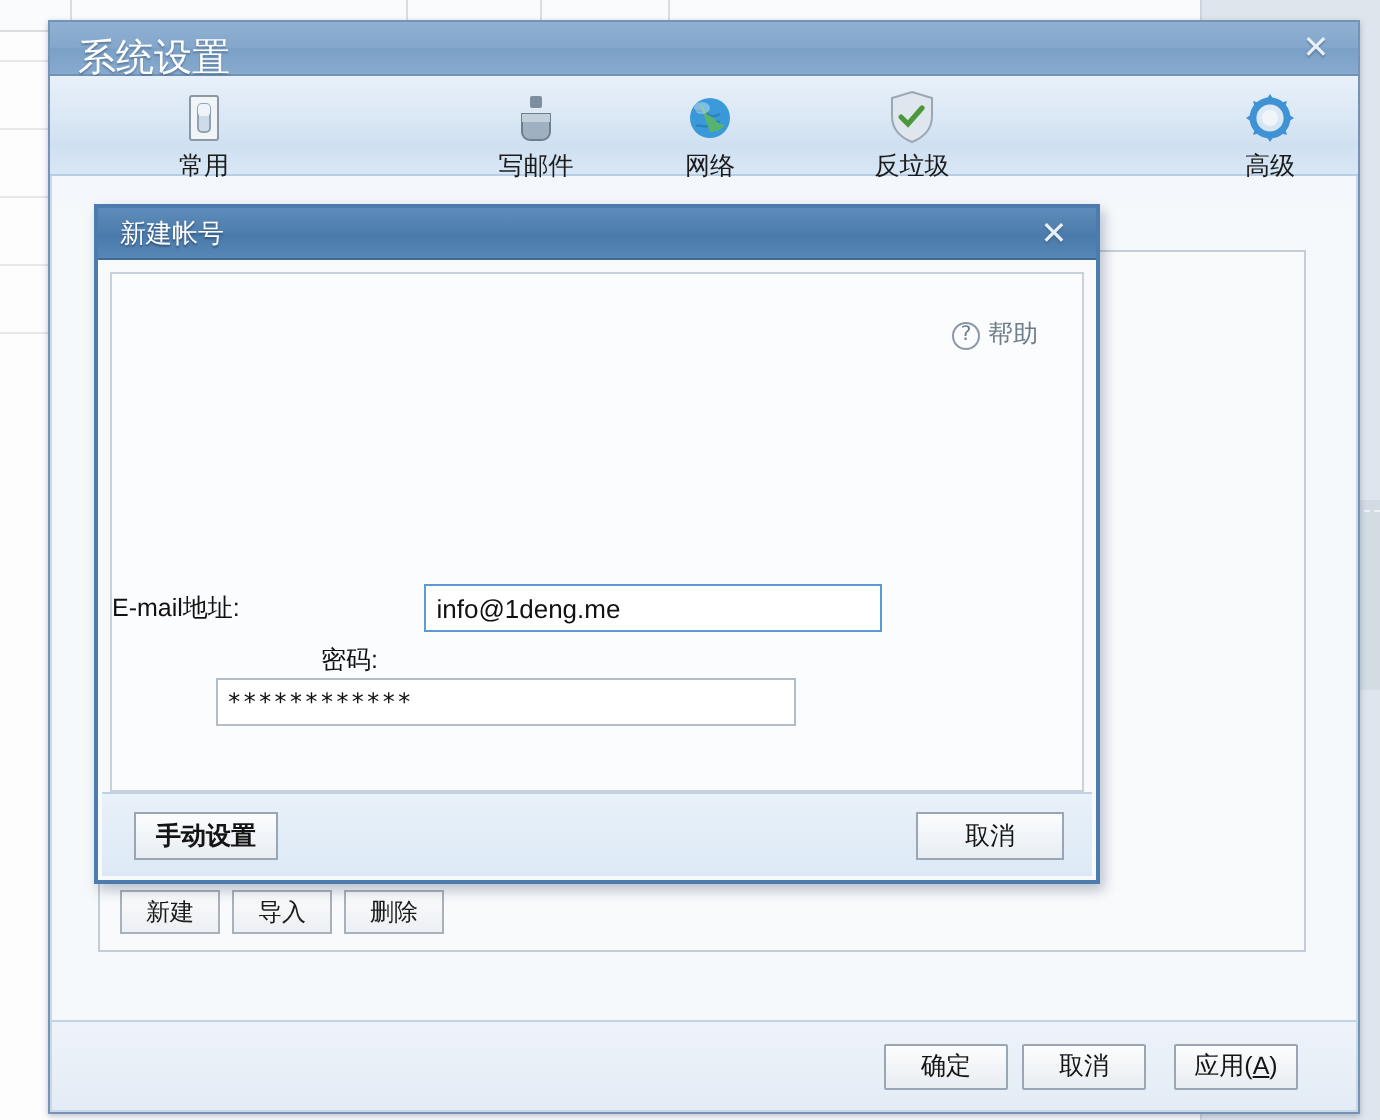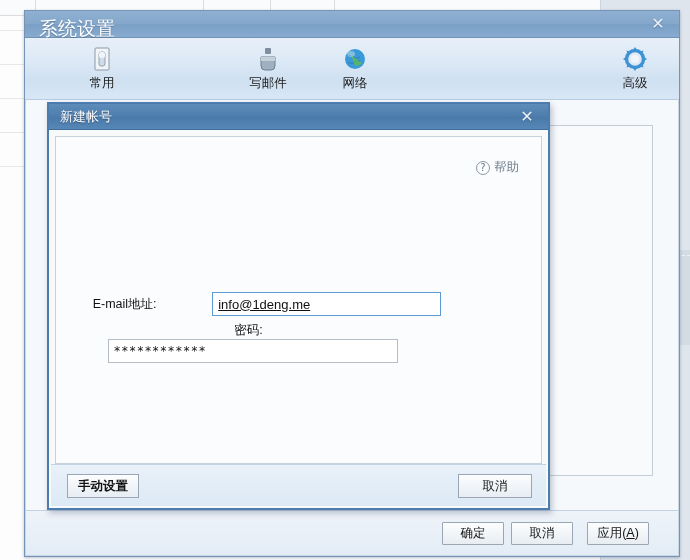--- a/index.html
+++ b/index.html
@@ -48,21 +48,21 @@
   }
   .win-x {
     position: absolute; right: 10px; top: 3px; width: 22px; height: 20px;
     color: #e8eff7; font-size: 16px; line-height: 20px; text-align: center;
     cursor: pointer; font-family: "DejaVu Sans", sans-serif;
     text-shadow: 0 1px 1px rgba(60,85,115,.5);
   }
 
   
   .toolbar {
-    height: 62px; position: relative;
+    height: 50px; position: relative;
     background: linear-gradient(to bottom,#e8f0f9 0%,#dbe8f5 42%,#cfe0f1 70%,#d8e7f5 100%);
     border-bottom: 1px solid #b9cde2;
   }
   .tb-item {
     position: absolute; top: 4px; width: 78px; height: 55px;
     text-align: center; cursor: pointer; border: 1px solid transparent; border-radius: 3px;
   }
   .tb-item.sel {
     background: linear-gradient(to bottom,#c3d2e3 0%,#b4c6da 55%,#c0d0e1 100%);
     border: 1px solid #8da5bf;
@@ -98,21 +98,21 @@
     position: absolute; top: 11px; height: 23px; width: 62px;
     background: linear-gradient(to bottom,#fcfdfe 0%,#f2f5f8 50%,#e8edf2 100%);
     border: 1px solid #9aa6b3; border-radius: 1px;
     font-size: 12.5px; color: #141414; line-height: 21px; text-align: center;
     cursor: pointer;
   }
   .btn-std u { text-decoration: underline; }
 
   
   .dlg-inner {
-    position: absolute; left: 47px; top: 102px; width: 503px; height: 408px;
+    position: absolute; left: 47px; top: 102px; width: 503px; height: 340px;
     background: #f7f9fb;
     border: 2px solid #4b7cad;
     box-shadow: 2px 3px 6px rgba(40,60,90,.30);
   }
   .titlebar-inner {
     height: 26px; position: relative;
     background: linear-gradient(to bottom,#5e8cba 0%,#4f7fae 45%,#4a7aa9 55%,#5787b6 100%);
     border-bottom: 1px solid #3f6c99;
   }
   .titlebar-inner .ttl {
@@ -128,21 +128,21 @@
     font-size: 12.5px; color: #6f7d8c; cursor: pointer;
     display: flex; align-items: center; gap: 4px;
   }
   .q-ico {
     display: inline-block; width: 14px; height: 14px; border-radius: 50%;
     border: 1px solid #8b98a6; color: #6f7d8c;
     font-size: 10px; line-height: 12px; text-align: center;
     font-family: "DejaVu Sans", sans-serif;
   }
   .frow { position: absolute; display: flex; align-items: center; }
-  .frow .lbl { font-size: 12.5px; color: #111; text-align: center; }
+  .frow .lbl { font-size: 12.5px; color: #111; text-align: left; }
   .finput {
     height: 24px; background: #ffffff; border: 1px solid #b4bcc6;
     font-size: 13px; color: #111; padding: 0 5px; outline: none;
     font-family: "Liberation Sans", sans-serif;
   }
   .finput.focused { border: 1px solid #5c9ad6; }
   .finput.pw { font-family: "DejaVu Sans Mono", monospace; font-size: 12px; letter-spacing: .5px; }
   .footer-inner {
     position: absolute; left: 2px; right: 2px; bottom: 2px; height: 42px;
     background: linear-gradient(to bottom,#e9f1f9,#dce9f5);
@@ -217,20 +217,29 @@
         <svg width="26" height="26" viewBox="0 0 26 26">
           <circle cx="13" cy="13" r="10" fill="#3a9ad9"></circle>
           <path d="M5 9c3 1 5 0 7 2s4 1 6 0M6 17c2-1 4 1 6 0s3-3 6-2" stroke="#2c7fb8" fill="none" stroke-width="1"></path>
           <path d="M8 6c3 2 2 5 5 6s3 4 6 4-1 4-6 4" fill="#5cb85c" opacity=".85"></path>
           <ellipse cx="9" cy="8" rx="4" ry="3" fill="#ffffff" opacity=".35"></ellipse>
         </svg>
       </div>
       <div class="tb-lbl">网络</div>
     </div>
 
+    <div class="tb-item" style="left:392px">
+      <div class="tb-ico">
+        <svg width="24" height="27" viewBox="0 0 24 27">
+          <path d="M12 1l10 3v9c0 7-5 11-10 13C7 24 2 20 2 13V4z" fill="#dfe6ee" stroke="#9aa8b6"></path>
+          <path d="M6.5 13.5l3.5 3.5 7-8" stroke="#4a9a3c" stroke-width="2.6" fill="none" stroke-linecap="round"></path>
+        </svg>
+      </div>
+      <div class="tb-lbl">反垃圾</div>
+    </div>
 
 
     <div class="tb-item" style="left:571px">
       <div class="tb-ico">
         <svg width="26" height="26" viewBox="0 0 26 26">
           <path d="M13 1l2 3h-4zM13 25l-2-3h4zM1 13l3-2v4zM25 13l-3 2v-4zM4.5 4.5l3.4 1-2.4 2.4zM21.5 21.5l-3.4-1 2.4-2.4zM21.5 4.5l-1 3.4-2.4-2.4zM4.5 21.5l1-3.4 2.4 2.4z" fill="#3f93d4"></path>
           <circle cx="13" cy="13" r="8.5" fill="none" stroke="#3f93d4" stroke-width="3.4"></circle>
           <circle cx="13" cy="13" r="4" fill="#f0f5fa"></circle>
         </svg>
       </div>
@@ -265,21 +274,21 @@
   </div>
 
   <div class="body-inner">
     <div class="help-link">
       <span class="q-ico">?</span>
       <span>帮助</span>
     </div>
 
     <div class="frow" style="left:0px; top:155px; width:385px;">
       <div class="lbl" style="width:176px">E-mail地址:</div>
-      <input class="finput focused" style="width: 290px; margin-left: 19px; text-decoration: underline;" type="text" value="info@1deng.me">
+      <input class="finput focused" style="width: 290px; margin-left: 19px;" type="text" value="info@1deng.me">
     </div>
 
     <div class="frow" style="left:0px; top:185px; width:385px;flex-direction:column;">
       <div class="lbl" style="width:176px">密码:</div>
       <input class="finput pw" style="width: 290px; margin-left: 8px;" type="text" value="************">
     </div>
   </div>
 
   <div class="footer-inner">
     <div class="btn-inner" style="left:16px; width:72px;font-weight:bold;">手动设置</div>

